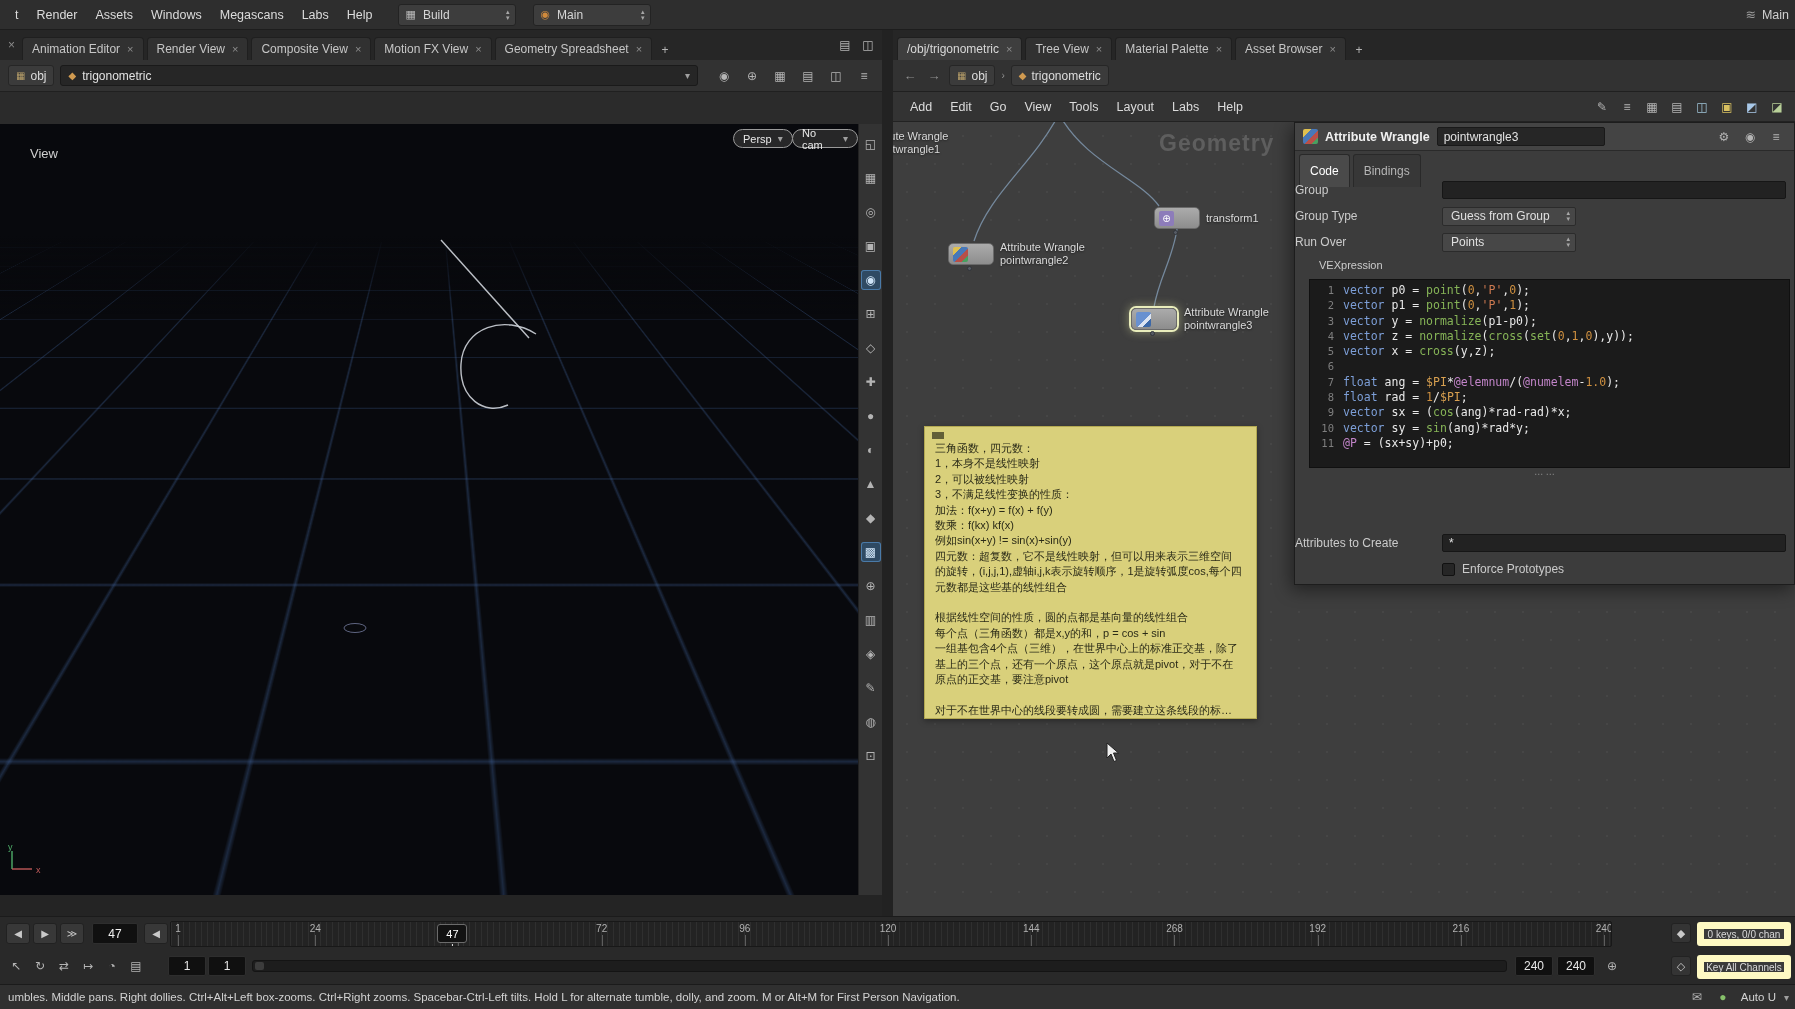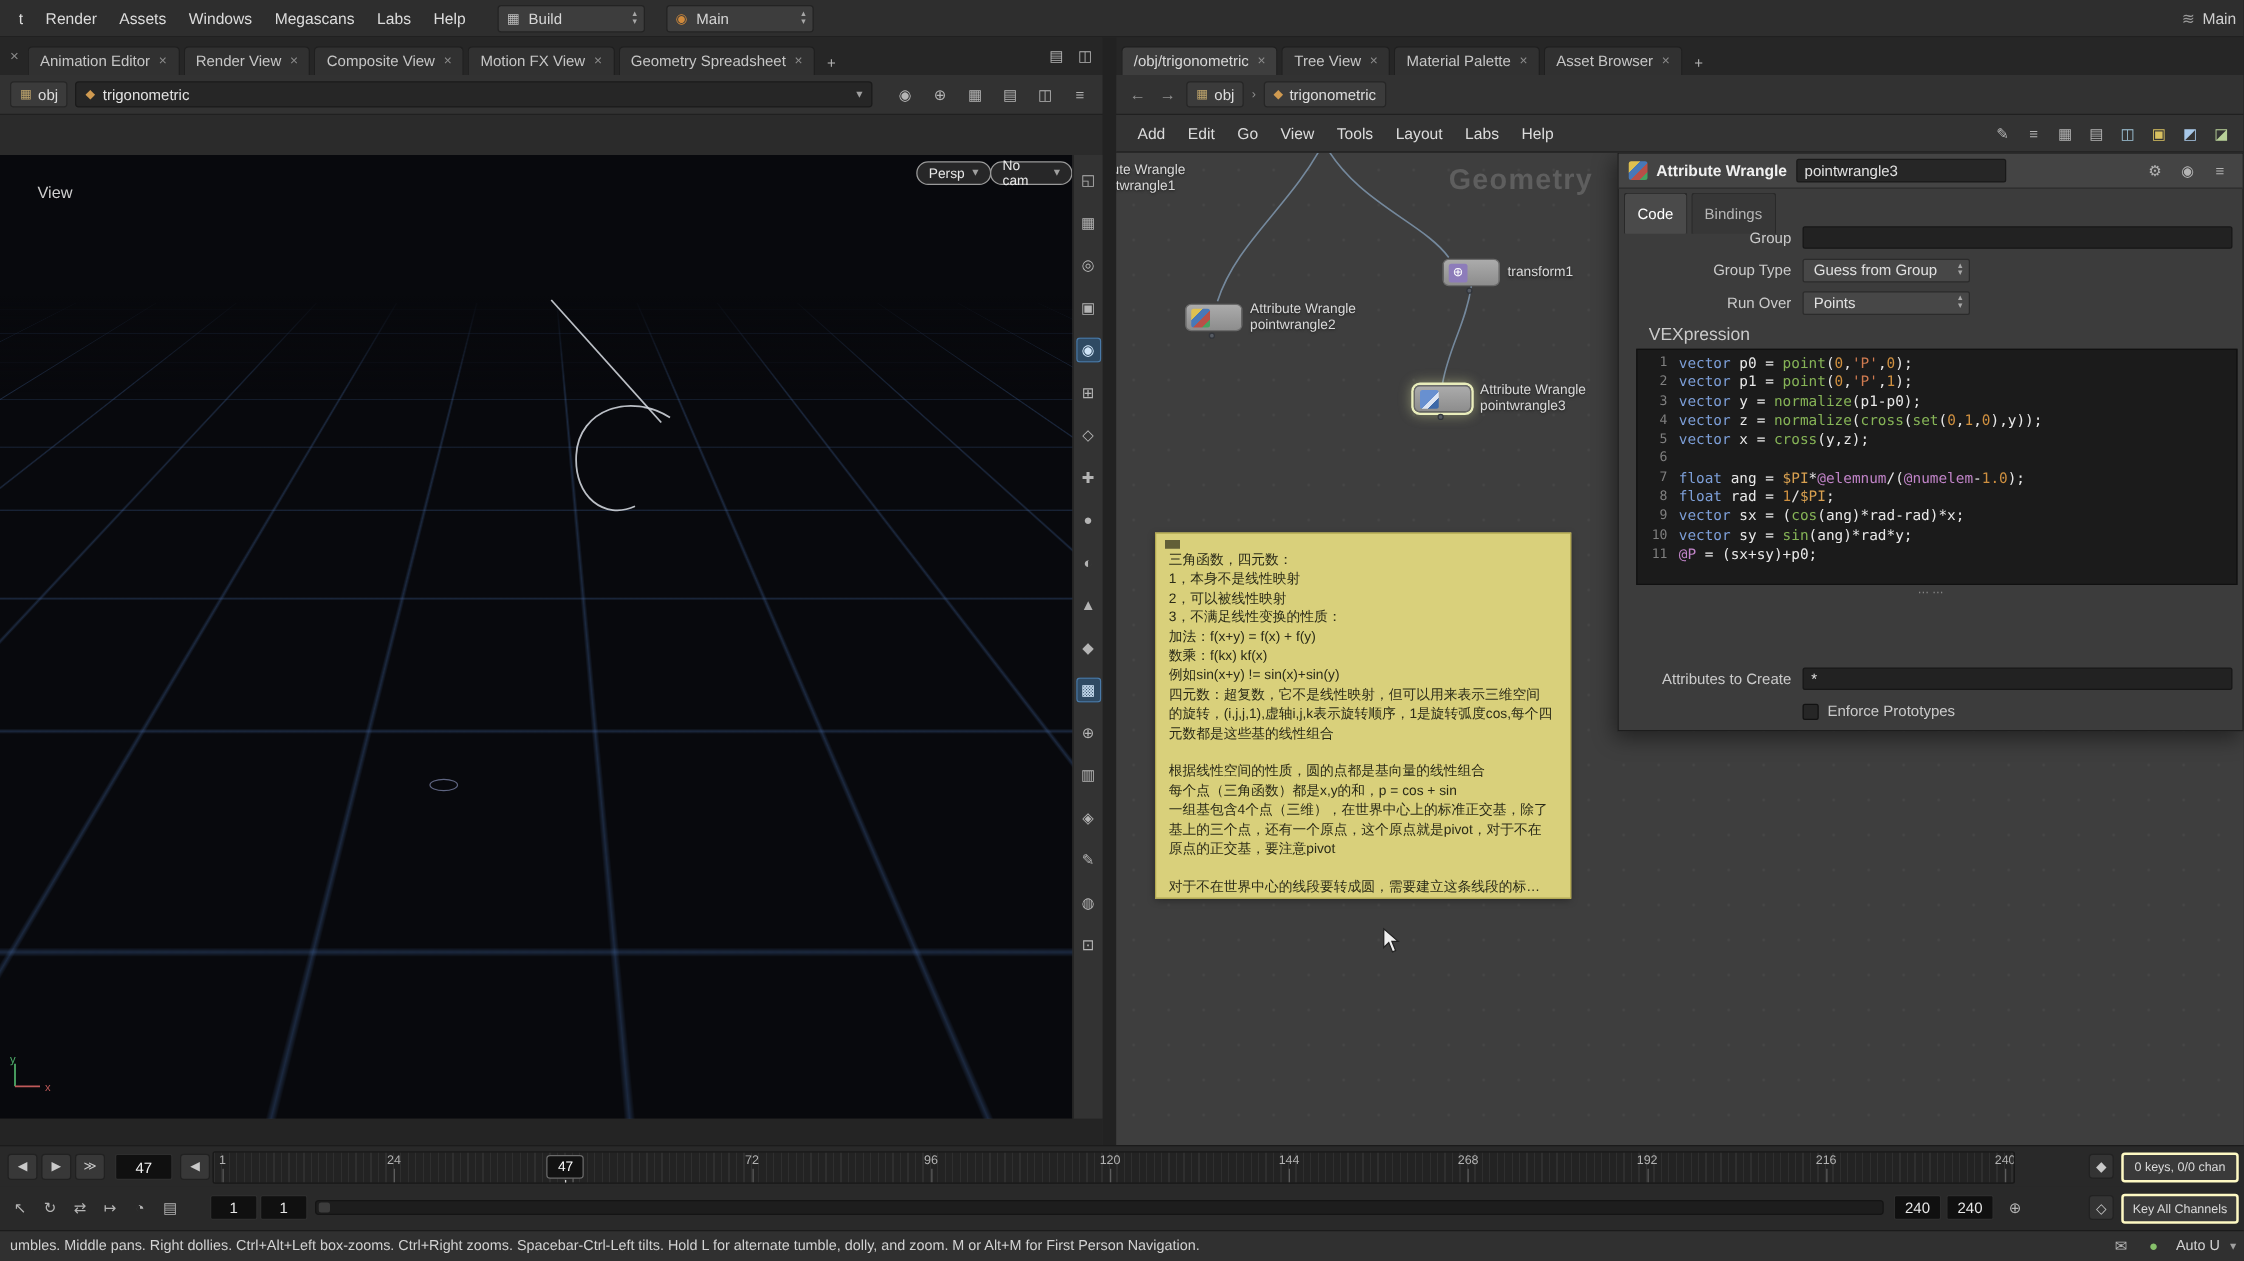--- a/index.html
+++ b/index.html
@@ -85,25 +85,25 @@
 
 #param{position:absolute;left:401px;top:0;width:501px;height:463px;background:#3c3c3c;border:1px solid #1d1d1d;box-shadow:-3px 5px 16px rgba(0,0,0,.45)}
 .pp-header{position:absolute;left:0;right:0;top:0;height:28px;background:#444;border-bottom:1px solid #2a2a2a;display:flex;align-items:center;gap:7px;padding:0 8px}
 .pp-type{font-weight:bold;font-size:12.5px;color:#f0f0f0;white-space:nowrap}
 .pp-name{width:168px;height:19px;background:#262626;border:1px solid #191919;border-radius:2px;display:flex;align-items:center;padding:0 6px;color:#e2e2e2}
 .pp-hicons{display:flex;align-items:center;gap:6px;margin-left:auto}
 .pp-tabs{position:absolute;left:4px;top:31px;display:flex;gap:3px}
 .pp-tab{height:19px;padding:16px 10px;display:flex;align-items:center;background:#373737;border:1px solid #292929;border-bottom:none;border-radius:3px 3px 0 0;color:#b5b5b5;font-size:12px}
 .pp-tab.active{background:#4a4a4a;color:#fff}
 .pp-row{position:absolute;left:0;right:8px;height:20px;display:flex;align-items:center}
-.pp-label{width:138px;text-align:right;margin-right:9px;color:#cbcbcb;font-size:12px;white-space:nowrap}
+.pp-label{width:138px;margin-right:9px;color:#cbcbcb;font-size:12px;white-space:nowrap}
 .field{height:18px;background:#222;border:1px solid #161616;border-radius:2px;display:flex;align-items:center;padding:0 6px;color:#e0e0e0}
 .grow{flex:1}
 .pdd{width:134px;height:19px;background:#474747;border:1px solid #2b2b2b;border-radius:2px;display:flex;align-items:center;padding:0 5px 0 8px;color:#e0e0e0;font-size:12px}
-.pp-vexlabel{position:absolute;left:24px;top:136px;color:#cbcbcb;font-size:14px}
+.pp-vexlabel{position:absolute;left:24px;top:136px;color:#cbcbcb;font-size:11px}
 #code-ed{position:absolute;left:14px;top:156px;width:481px;height:189px;background:#1b1b1b;border:1px solid #101010;padding:3px 0;overflow:hidden;font-family:"DejaVu Sans Mono","Liberation Mono",monospace}
 .code-line{display:flex;height:15.3px;line-height:15.3px;font-size:11.5px;white-space:pre}
 .ln{width:24px;text-align:right;margin-right:9px;color:#7f7f7f;font-size:10.5px}
 .tk-t{color:#7d9fd8}.tk-f{color:#86b457}.tk-n{color:#cf9040}.tk-s{color:#cf7a50}
 .tk-v{color:#c184c8}.tk-d{color:#d8a050}.tk-c{color:#cbbd55}.tk-p{color:#e8e8e8}
 .pp-grip{position:absolute;left:0;right:0;top:347px;text-align:center;color:#8a8a8a;font-size:9px;line-height:9px}
 .lncol{margin-left:6px;height:20px;min-width:58px;background:#454545;border:1px solid #2b2b2b;display:flex;align-items:center;padding:0 6px;color:#ddd;font-size:11px;white-space:nowrap}
 .checkbox{width:13px;height:13px;background:#262626;border:1px solid #111;border-radius:2px}
 .cb-label{margin-left:7px;color:#cbcbcb}
 
@@ -117,21 +117,21 @@
   background-image:repeating-linear-gradient(90deg,rgba(255,255,255,.055) 0 1px,transparent 1px 5.967px)}
 .tick{position:absolute;top:0;bottom:0}
 .tick-line{position:absolute;left:0;top:13px;bottom:0;width:1px;background:#5d5d5d}
 .tick-label{position:absolute;top:1px;transform:translateX(-50%);font-size:10px;color:#b2b2b2}
 #playhead{position:absolute;top:2px;width:30px;height:19px;background:#121212;border:1px solid #6b6b6b;border-radius:3px;display:flex;align-items:center;justify-content:center;color:#fff;font-size:11px;z-index:2}
 #playhead::after{content:"";position:absolute;left:50%;top:19px;height:6px;width:1px;background:#d8d8d8}
 #row2-icons{position:absolute;left:6px;top:7px;display:flex;gap:4px}
 .pfield{position:absolute;top:7px;width:38px;height:20px;background:#101010;border:1px solid #2e2e2e;border-radius:2px;display:flex;align-items:center;justify-content:center;color:#e8e8e8}
 #groove{position:absolute;left:252px;top:11px;width:1255px;height:12px;background:#1d1d1d;border:1px solid #141414;border-radius:3px}
 #groove .g-handle{position:absolute;left:2px;top:1px;width:9px;height:8px;background:#3c3c3c;border-radius:2px}
-.kbtn{position:absolute;right:4px;width:94px;height:24px;background:#3a3a3a;border:2px solid #fef9c3;border-radius:3px;display:flex;align-items:center;justify-content:center;color:#dadada;font-size:10px;white-space:nowrap}
+.kbtn{position:absolute;right:4px;width:94px;height:24px;background:#3a3a3a;border:7px solid #fef9c3;border-radius:3px;display:flex;align-items:center;justify-content:center;color:#dadada;font-size:10px;white-space:nowrap}
 .kicon{position:absolute;right:104px;width:20px;height:20px;display:flex;align-items:center;justify-content:center;color:#c9c9c9;font-size:11px;background:#343434;border:1px solid #222;border-radius:3px}
 
 #statusbar{left:0;right:0;top:984px;height:25px;background:#303030;border-top:1px solid #1b1b1b;padding:0 8px;font-size:11.5px;color:#d2d2d2}
 #status-right{position:absolute;right:6px;display:flex;align-items:center;gap:8px;font-size:11.5px}
 </style>
 </head>
 <body>
 
 <div id="app">
 

